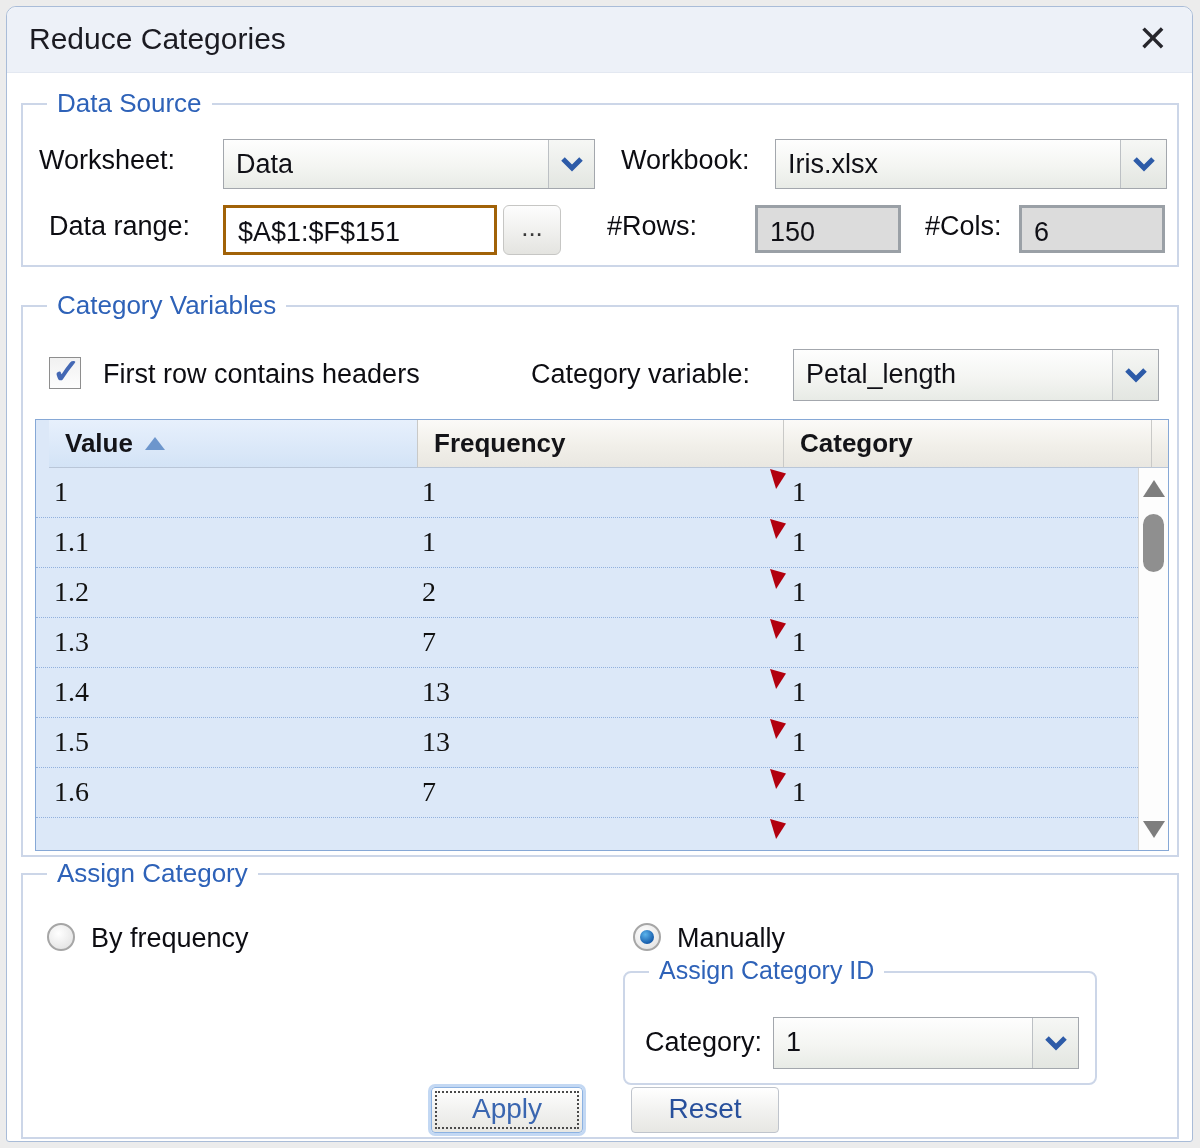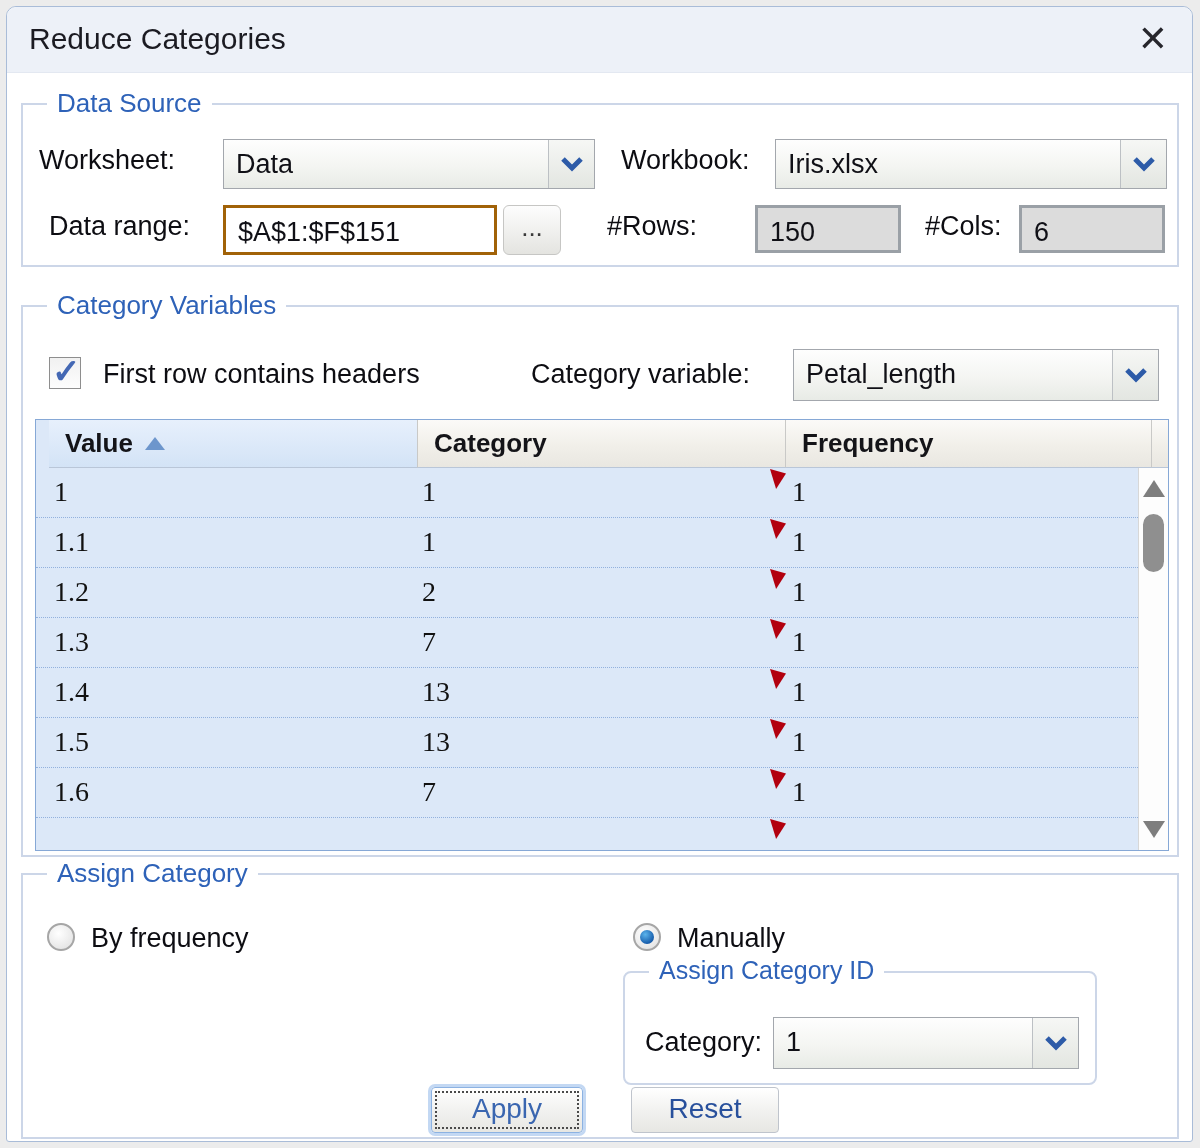--- a/index.html
+++ b/index.html
@@ -127,25 +127,25 @@
           </svg>
       </span>
     </div>
 
     <div class="tablewrap">
       <div class="thead">
         <div class="th" style="width:368px;">
           <span>Value</span>
           <span class="sort-asc"></span>
         </div>
+        <div class="th" style="width:366px;">
+          <span>Frequency</span>
+        </div>
         <div class="th" style="width:368px;">
           <span>Category</span>
-        </div>
-        <div class="th" style="width:366px;">
-          <span>Frequency</span>
         </div>
         <div class="th" style="flex:1;"></div>
       </div>
       <div class="tbody">
   <div class="trow">
     <div class="td" style="width:368px">1</div>
     <div class="td" style="width:366px">1</div>
     <div class="td cat" style="width:368px">
       <span class="cat-marker"></span>
       <span>1</span>

